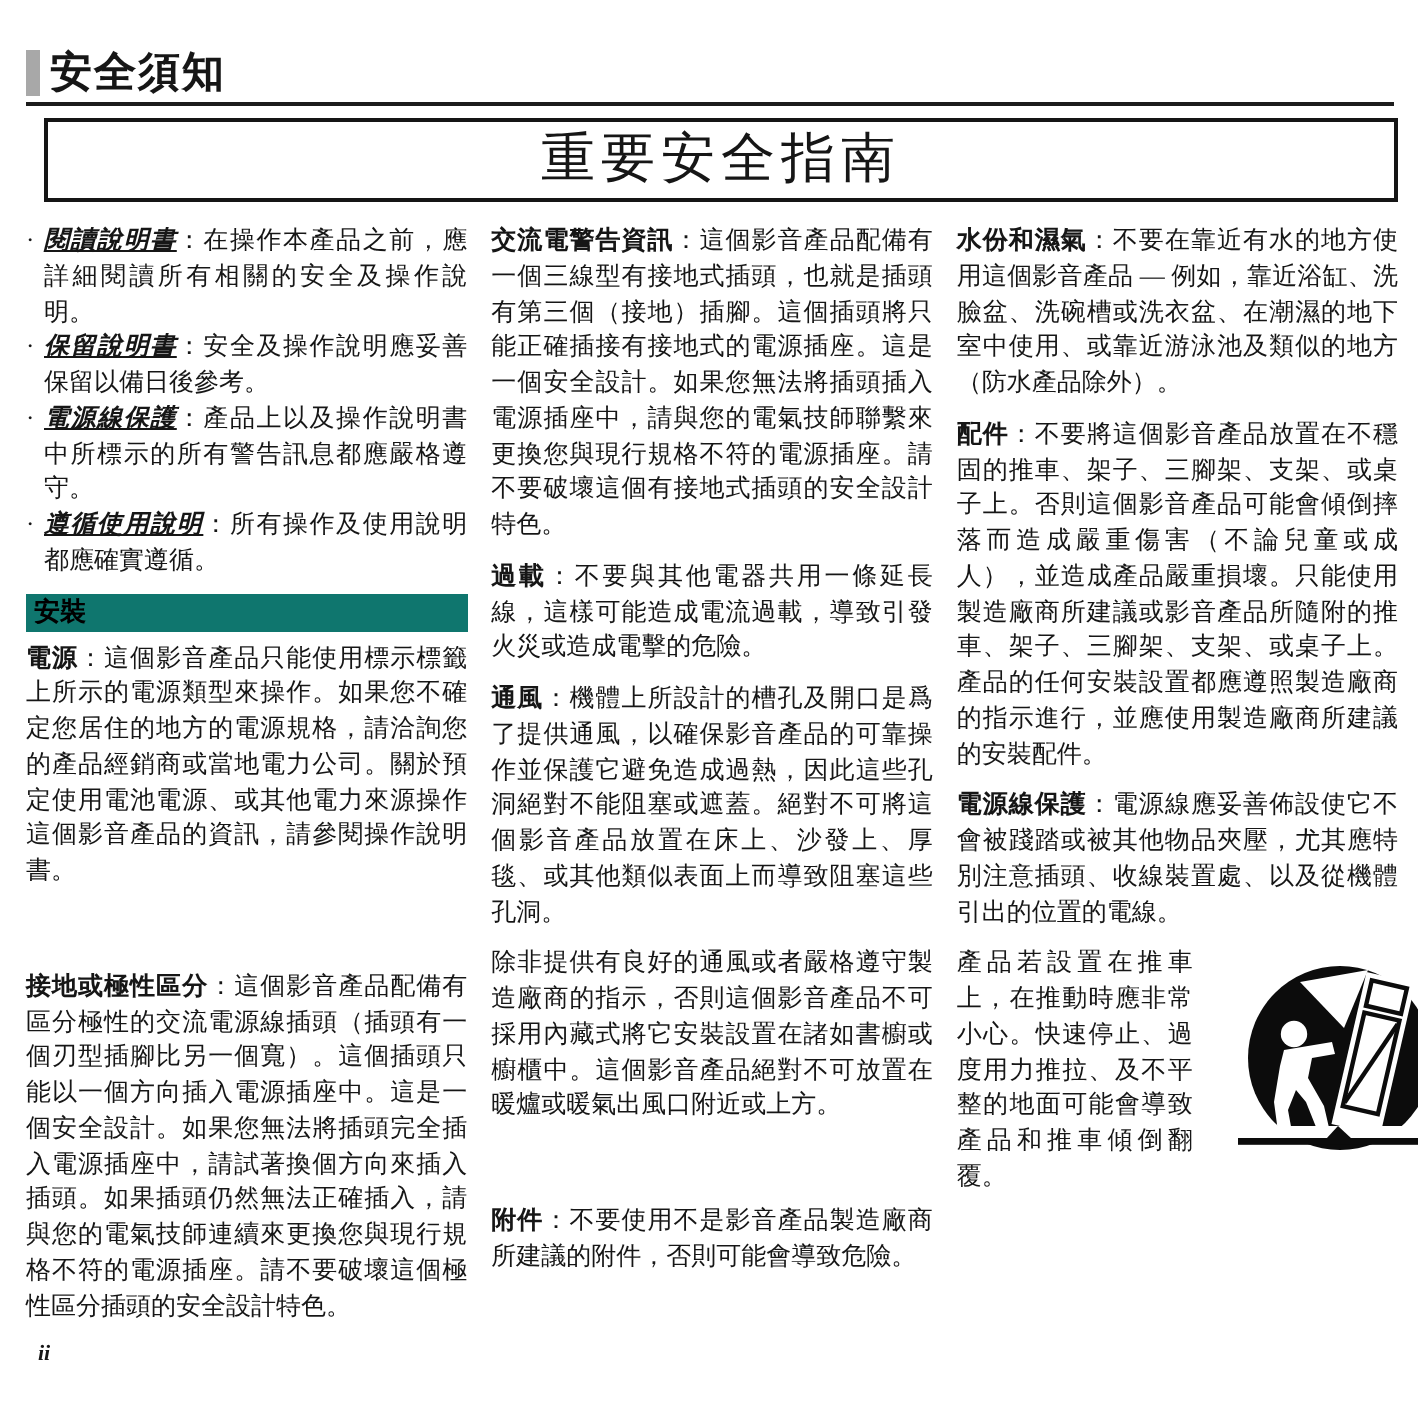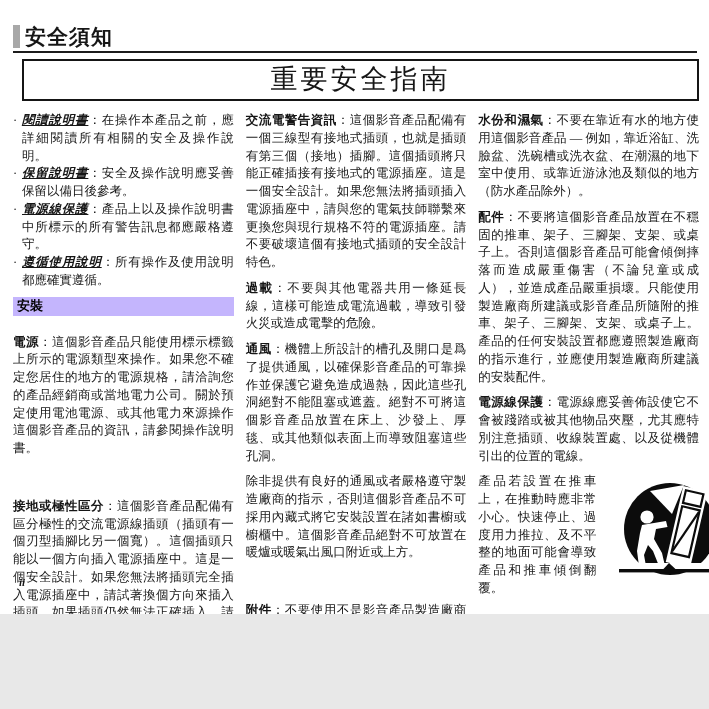--- a/index.html
+++ b/index.html
@@ -1,18 +1,18 @@
 <!DOCTYPE html>
 <html><head>
 <meta charset="utf-8">
 <style>
   html,body{margin:0;padding:0;background:#e8e8e8;}
   .page{
     position:relative;
-    width:709px;height:614px;
+    width:709px;height:709px;
     margin:0 auto;
     background:#ffffff;
     color:#161616;
     font-family:"Liberation Serif",serif;
     overflow:hidden;
     box-sizing:border-box;
   }
   
   .page-header{
     display:flex;align-items:stretch;
@@ -52,24 +52,24 @@
   .bullets{list-style:none;margin:0;padding:0;}
   .bullets li{display:flex;margin:0;}
   .dot{width:9px;flex:none;}
   .li-body{flex:1;min-width:0;}
   .term-iu{
     font-family:"Liberation Sans",sans-serif;
     font-weight:700;font-style:italic;
     text-decoration:underline;
   }
   .sec-bar{
-    background:#c4b5fd;color:#000;
+    background:#0f766e;color:#000;
     font-family:"Liberation Sans",sans-serif;
     font-weight:700;font-size:13px;line-height:1.3;
-    padding:1px 4px;margin:7px 0 18px 0;
+    padding:1px 4px;margin:7px 0 5px 0;
   }
   .para{margin:0 0 8px 0;}
   .para.last{margin-bottom:0;margin-top:40px;}
   .term{font-family:"Liberation Sans",sans-serif;font-weight:700;}
   
   .cart-block{display:flex;gap:23px;margin-top:6px;}
   .cart-text{width:118px;flex:none;margin:0;}
   .cart-icon-wrap{flex:1;display:flex;justify-content:center;align-items:flex-start;padding-top:8px;}
   
   .pagenum{

